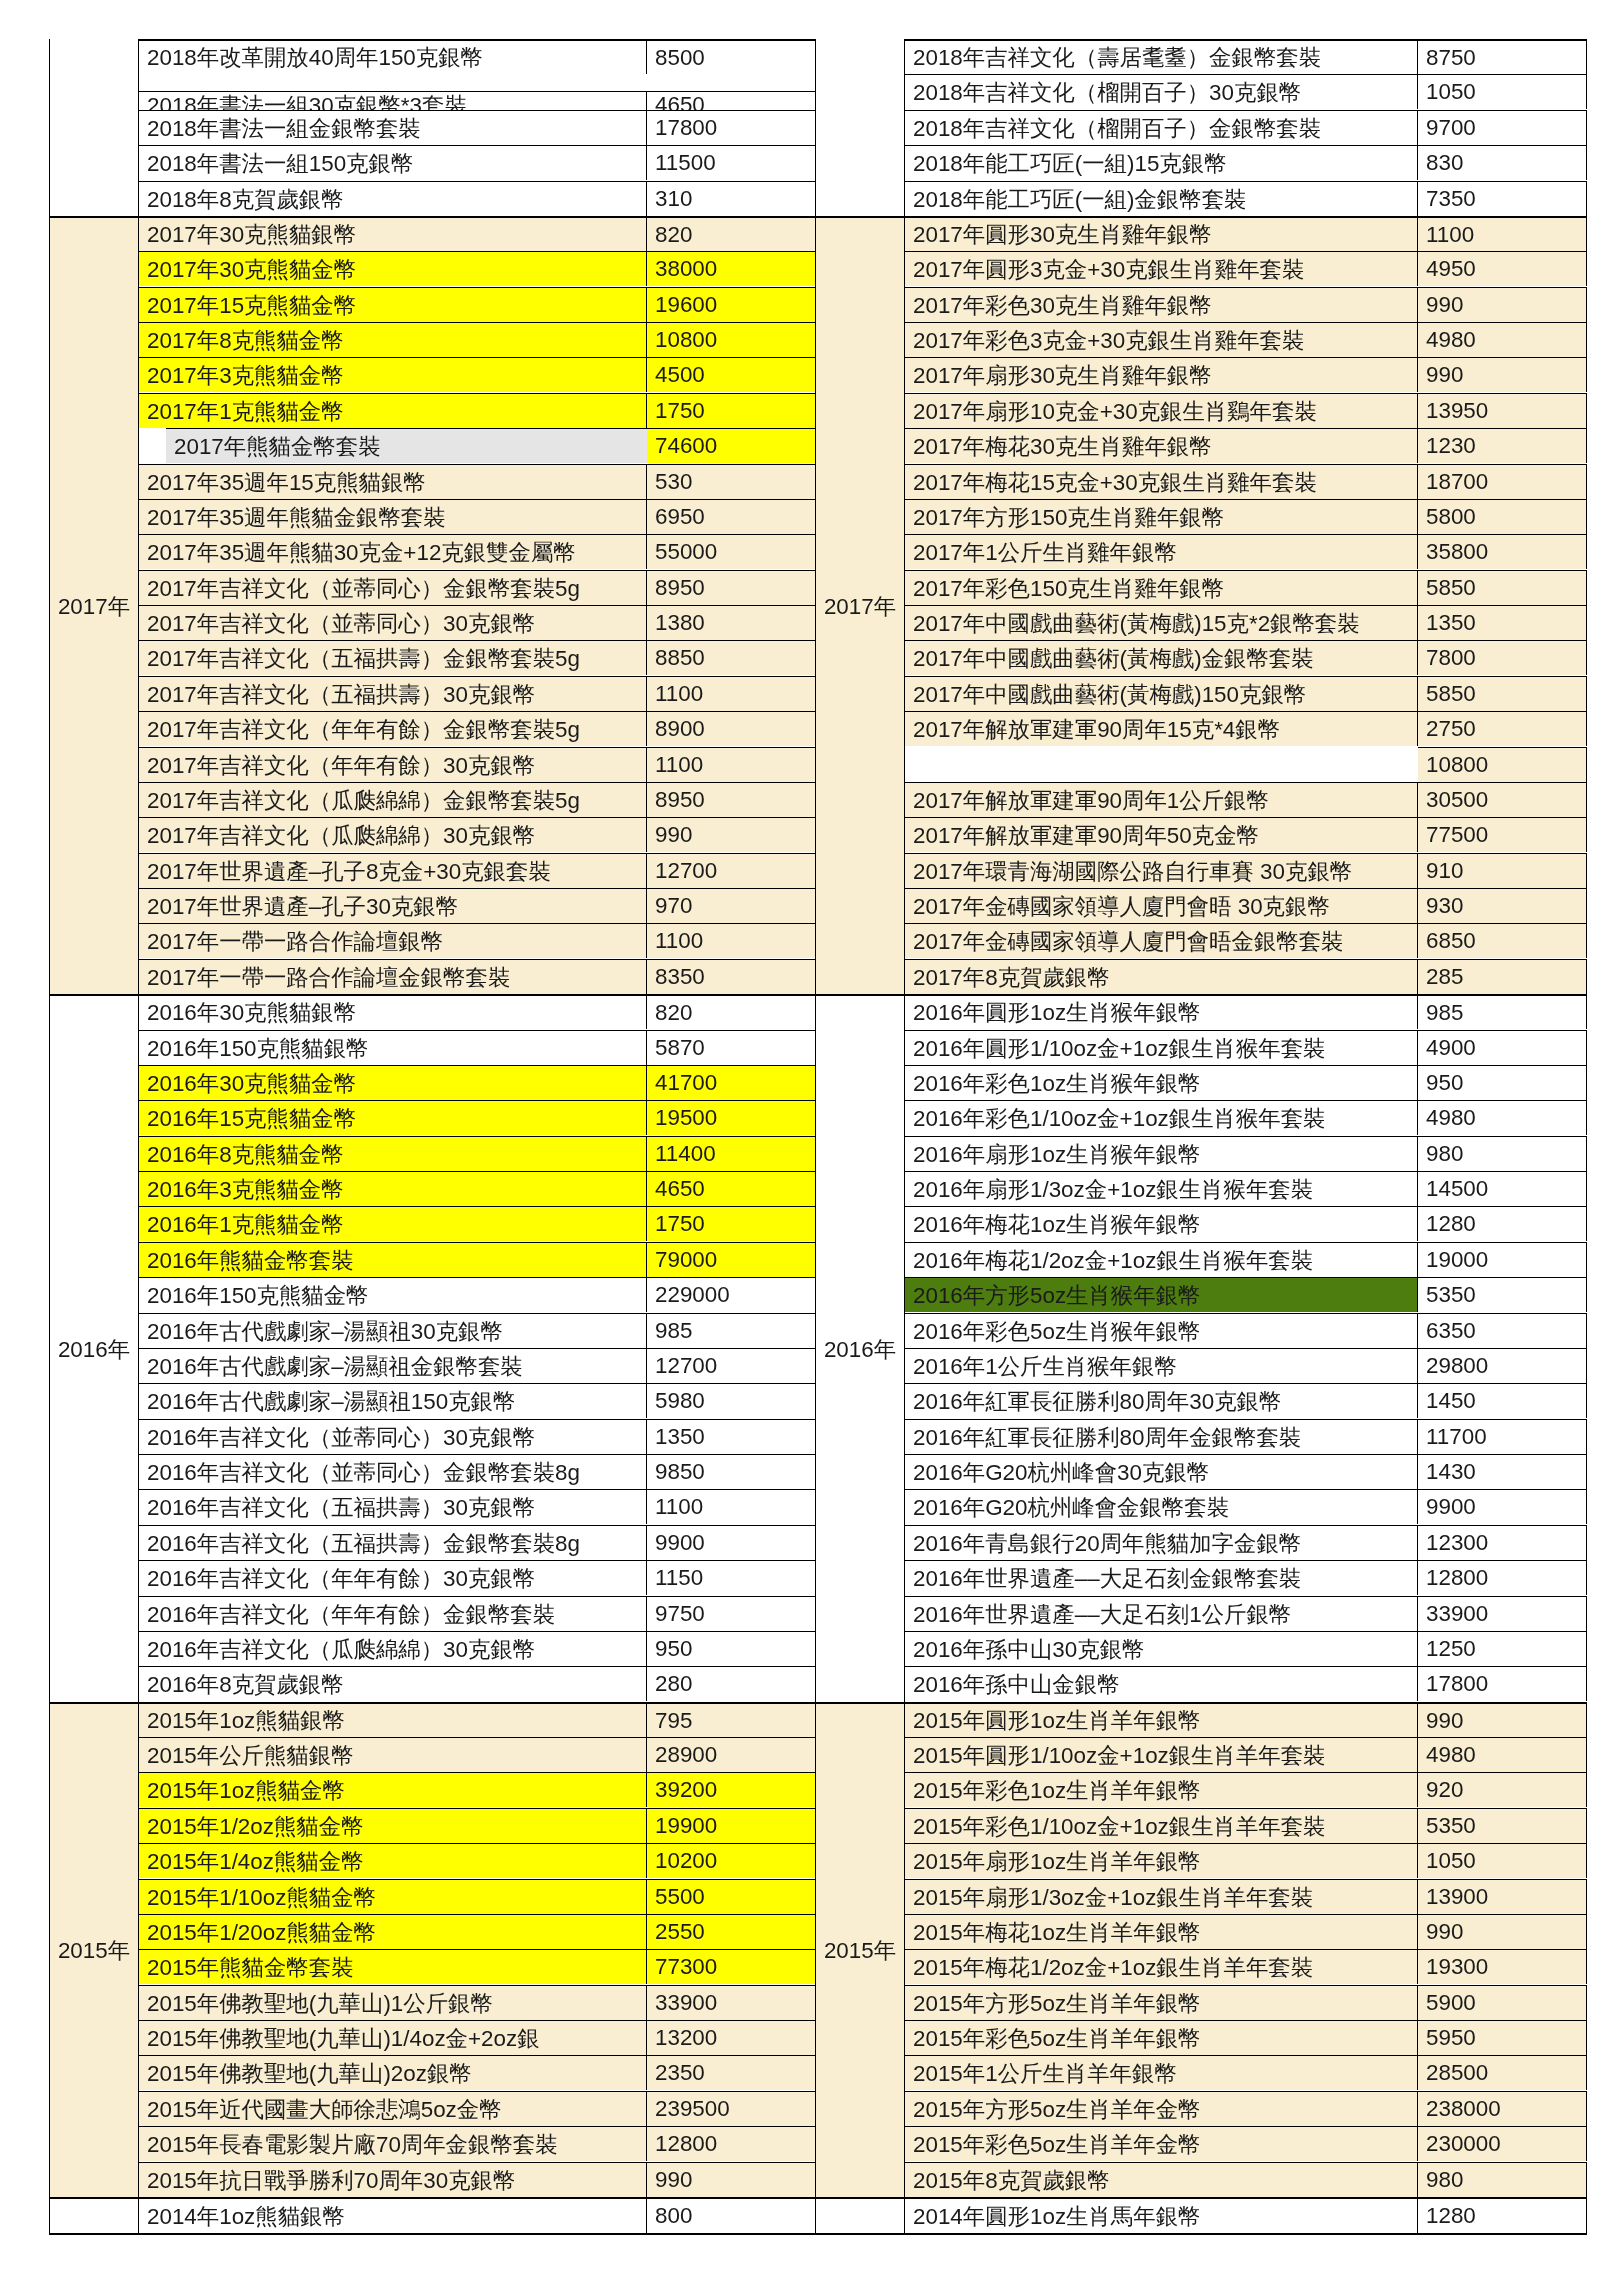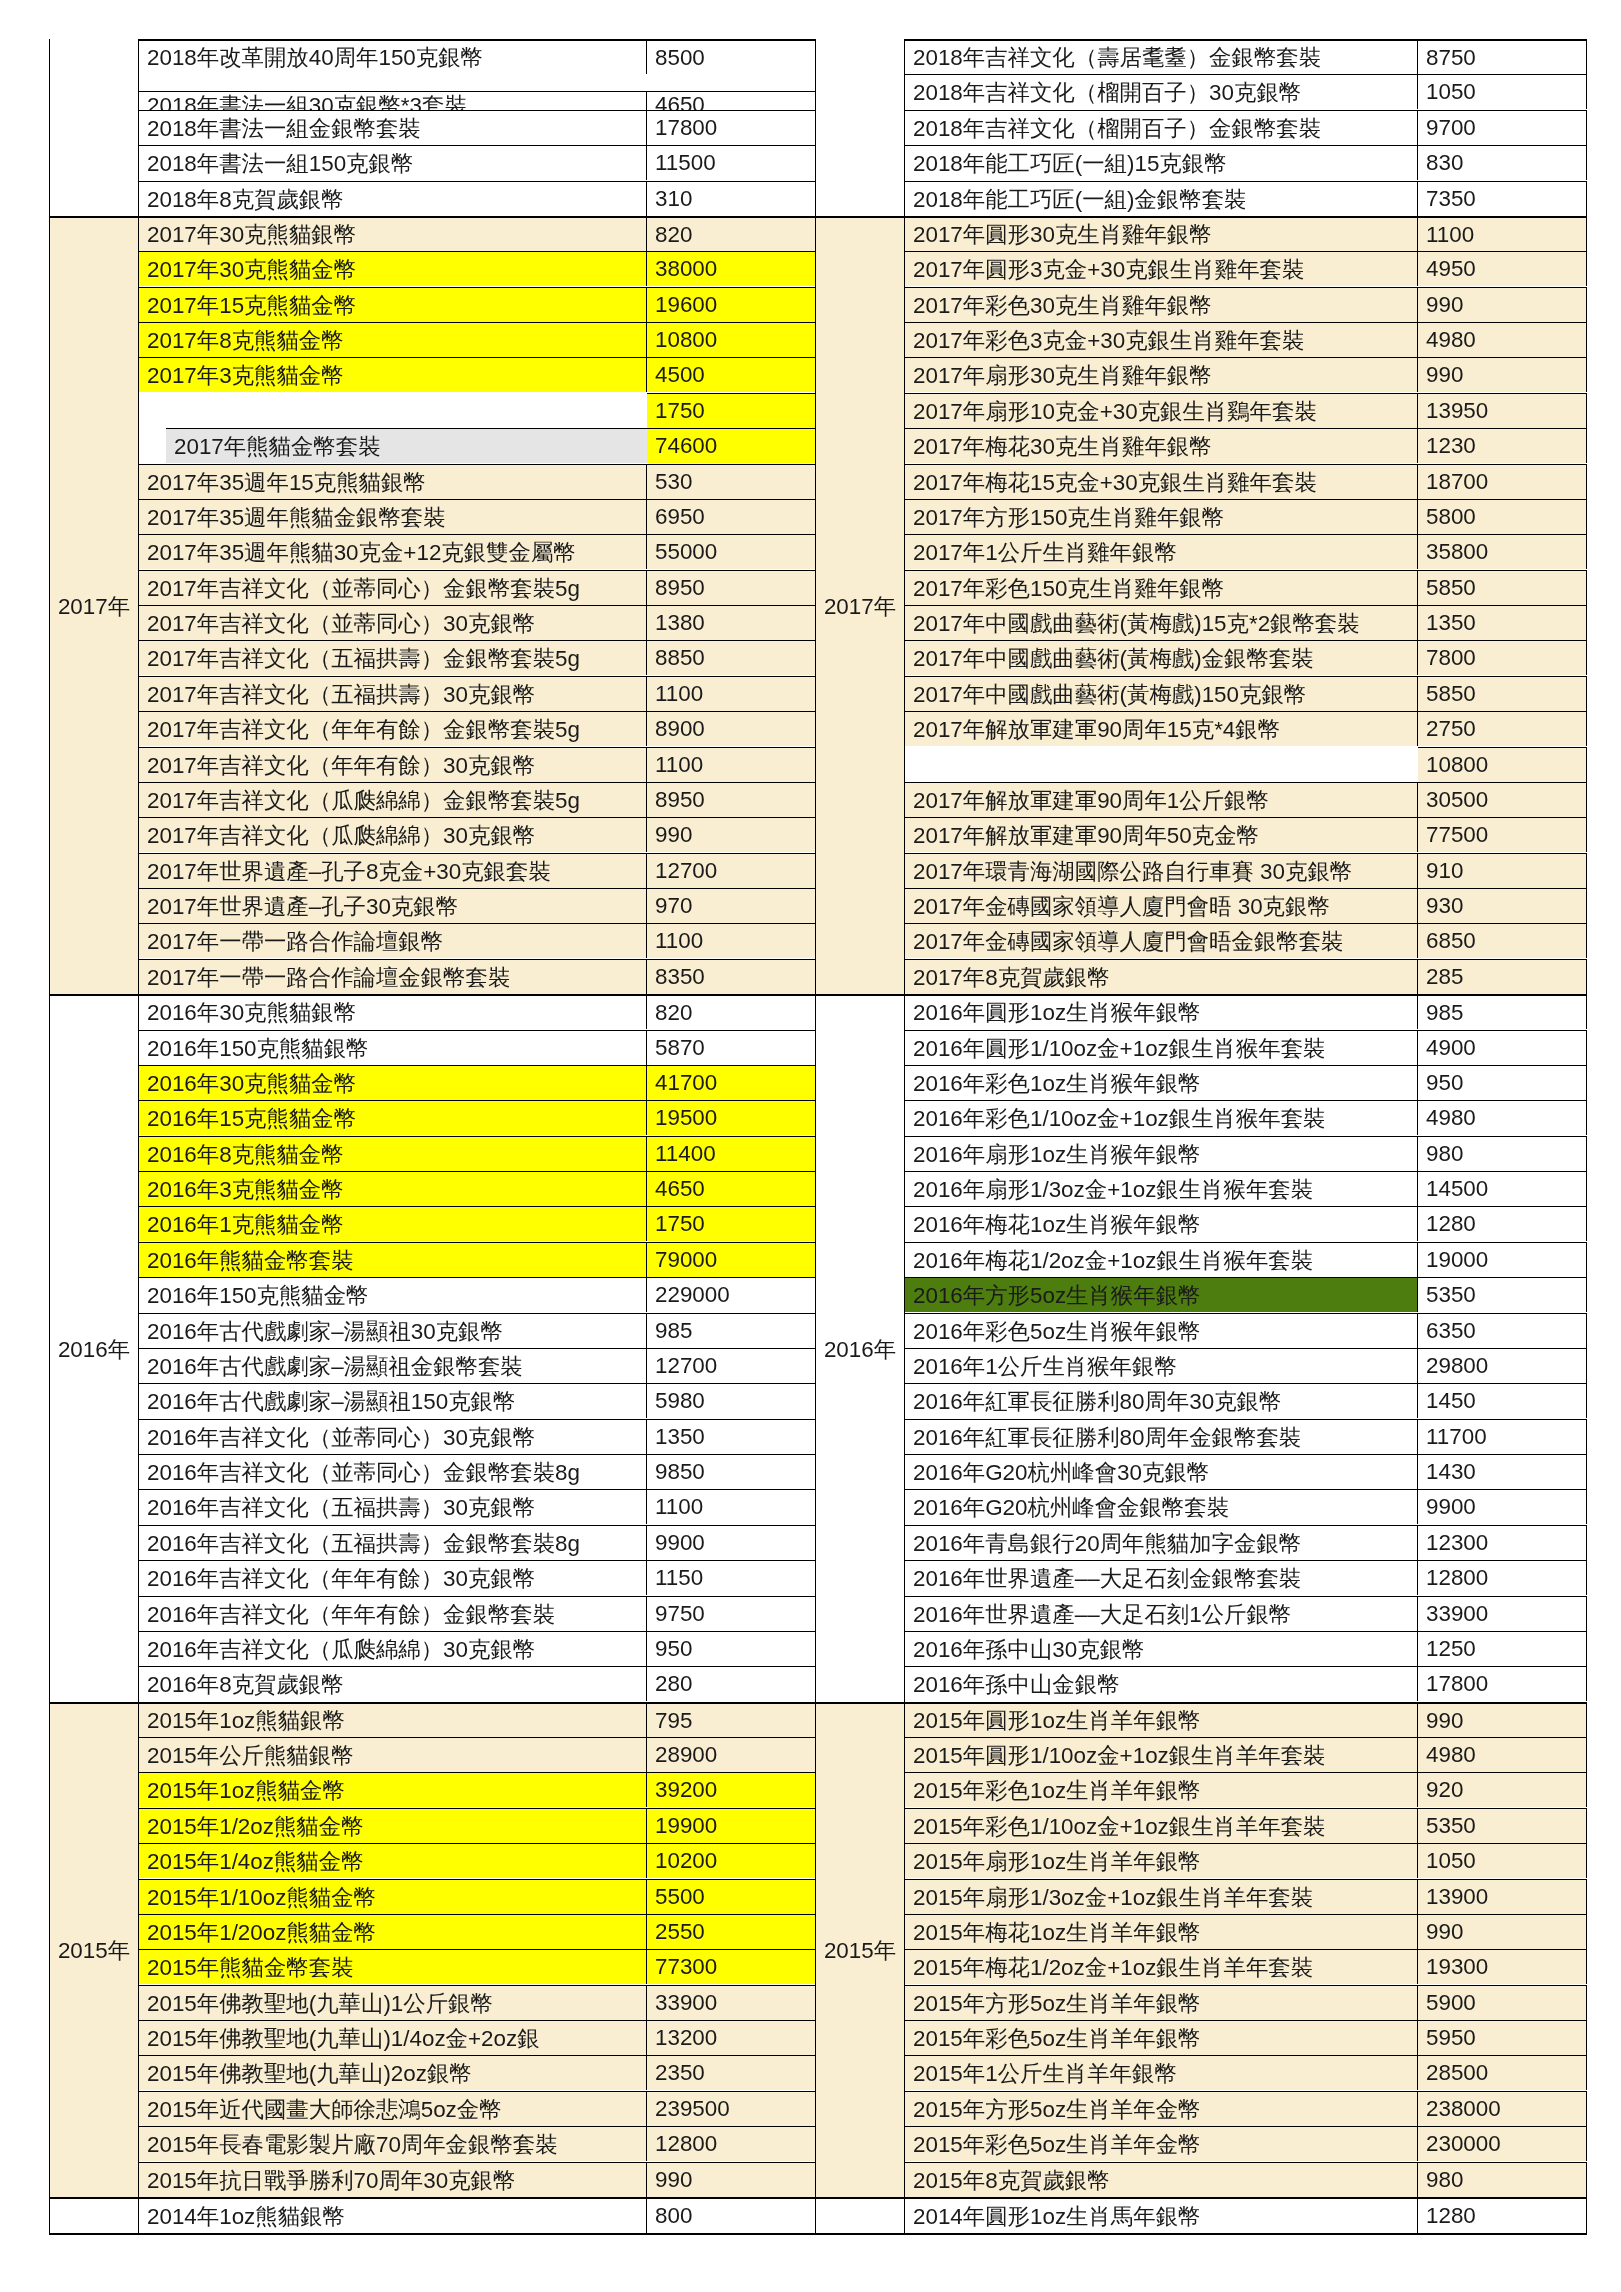--- a/index.html
+++ b/index.html
@@ -86,20 +86,21 @@
       </div>
       <div class="row" style="left: 90px; top: 283px; width: 677px; height: 35px;">
         <div class="cell item" style="left: 0px; width: 508px; background: rgb(255, 255, 0);">2017年8克熊貓金幣</div>
         <div class="cell price-left" style="left: 508px; width: 169px; background: rgb(255, 255, 0);">10800</div>
       </div>
       <div class="row" style="left: 90px; top: 318px; width: 677px; height: 35px;">
         <div class="cell item" style="left: 0px; width: 508px; background: rgb(255, 255, 0);">2017年3克熊貓金幣</div>
         <div class="cell price-left" style="left: 508px; width: 169px; background: rgb(255, 255, 0);">4500</div>
       </div>
       <div class="row" style="left: 90px; top: 354px; width: 677px; height: 35px;">
+        <div class="cell item" style="left: 0px; width: 508px; background: rgb(255, 255, 0);">2017年1克熊貓金幣</div>
         <div class="cell price-left" style="left: 508px; width: 169px; background: rgb(255, 255, 0);">1750</div>
       </div>
       <div class="row" style="left: 90px; top: 389px; width: 677px; height: 35px;">
         <div class="cell item" style="left: 12px; width: 508px; background: #e5e5e5; margin-left: 15px;">2017年熊貓金幣套裝</div>
         <div class="cell price-left" style="left: 508px; width: 169px; background: rgb(255, 255, 0);">74600</div>
       </div>
       <div class="row" style="left: 90px; top: 425px; width: 677px; height: 35px;">
         <div class="cell item" style="left: 0px; width: 508px; background: rgb(249, 238, 210);">2017年35週年15克熊貓銀幣</div>
         <div class="cell price-left" style="left: 508px; width: 169px; background: rgb(249, 238, 210);">530</div>
       </div>

